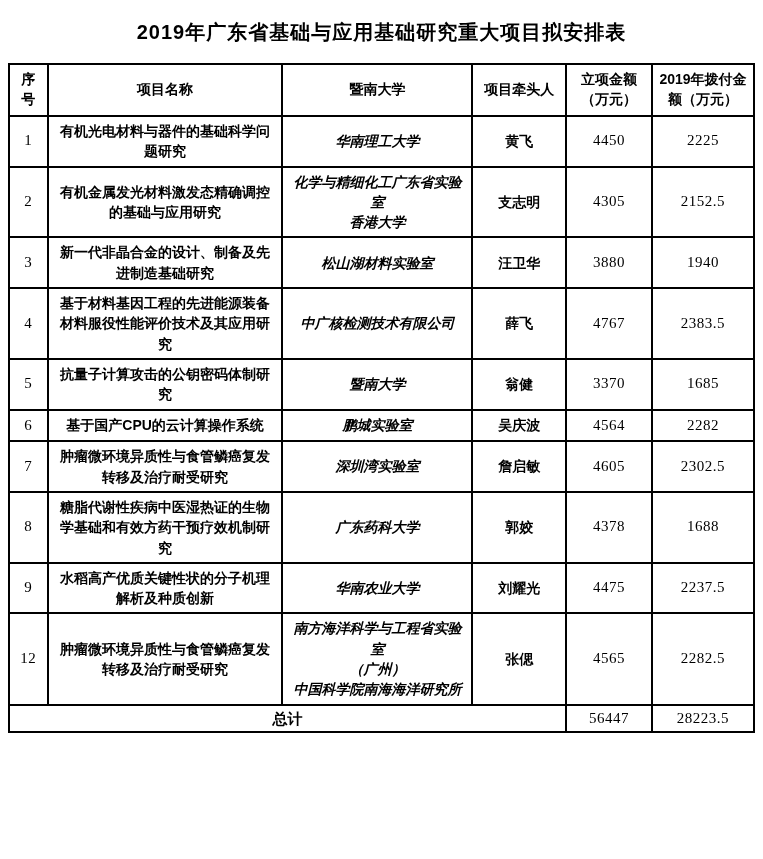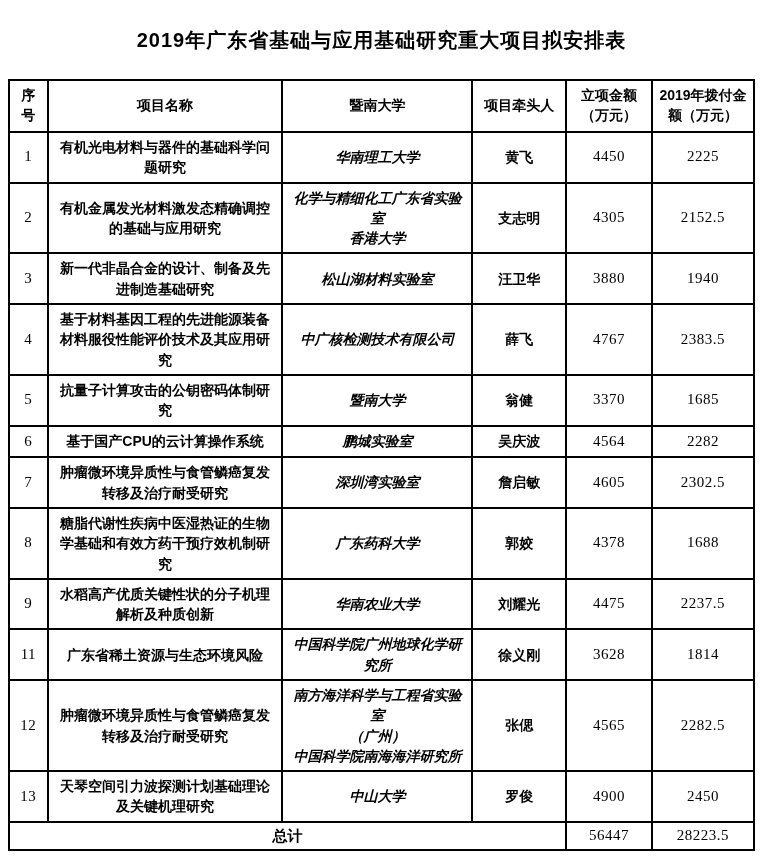--- a/index.html
+++ b/index.html
@@ -13,21 +13,21 @@
     position: relative;
     width: 763px;
     height: 859px;
     background: #ffffff;
     overflow: hidden;
   }
   .title {
     text-align: center;
     font-size: 20px;
     font-weight: bold;
-    margin: 16px;
+    margin: 8px;
     padding: 11px 0 9px 0;
     letter-spacing: 1px;
   }
   table.grid {
     border-collapse: collapse;
     table-layout: fixed;
     width: 747px;
     margin-left: 8px;
   }
   .grid th, .grid td {
@@ -167,44 +167,28 @@
         </tr>
         <tr>
           <td class="num">9</td>
           <td>水稻高产优质关键性状的分子机理解析及种质创新</td>
           <td class="unit">华南农业大学</td>
           <td>刘耀光</td>
           <td class="num">4475</td>
           <td class="num">2237.5</td>
         </tr>
         <tr>
-          <td class="num">11</td>
-          <td>广东省稀土资源与生态环境风险</td>
-          <td class="unit">中国科学院广州地球化学研究所</td>
-          <td>徐义刚</td>
-          <td class="num">3628</td>
-          <td class="num">1814</td>
-        </tr>
-        <tr>
           <td class="num">12</td>
           <td>肿瘤微环境异质性与食管鳞癌复发转移及治疗耐受研究</td>
           <td class="unit">南方海洋科学与工程省实验室
 （广州）
 中国科学院南海海洋研究所</td>
           <td>张偲</td>
           <td class="num">4565</td>
           <td class="num">2282.5</td>
-        </tr>
-        <tr>
-          <td class="num">13</td>
-          <td>天琴空间引力波探测计划基础理论及关键机理研究</td>
-          <td class="unit">中山大学</td>
-          <td>罗俊</td>
-          <td class="num">4900</td>
-          <td class="num">2450</td>
         </tr>
       </tbody>
     <tfoot>
       <tr>
         <td colspan="4" class="total-label">总计</td>
         <td class="num">56447</td>
         <td class="num">28223.5</td>
       </tr>
     </tfoot>
   </table>

